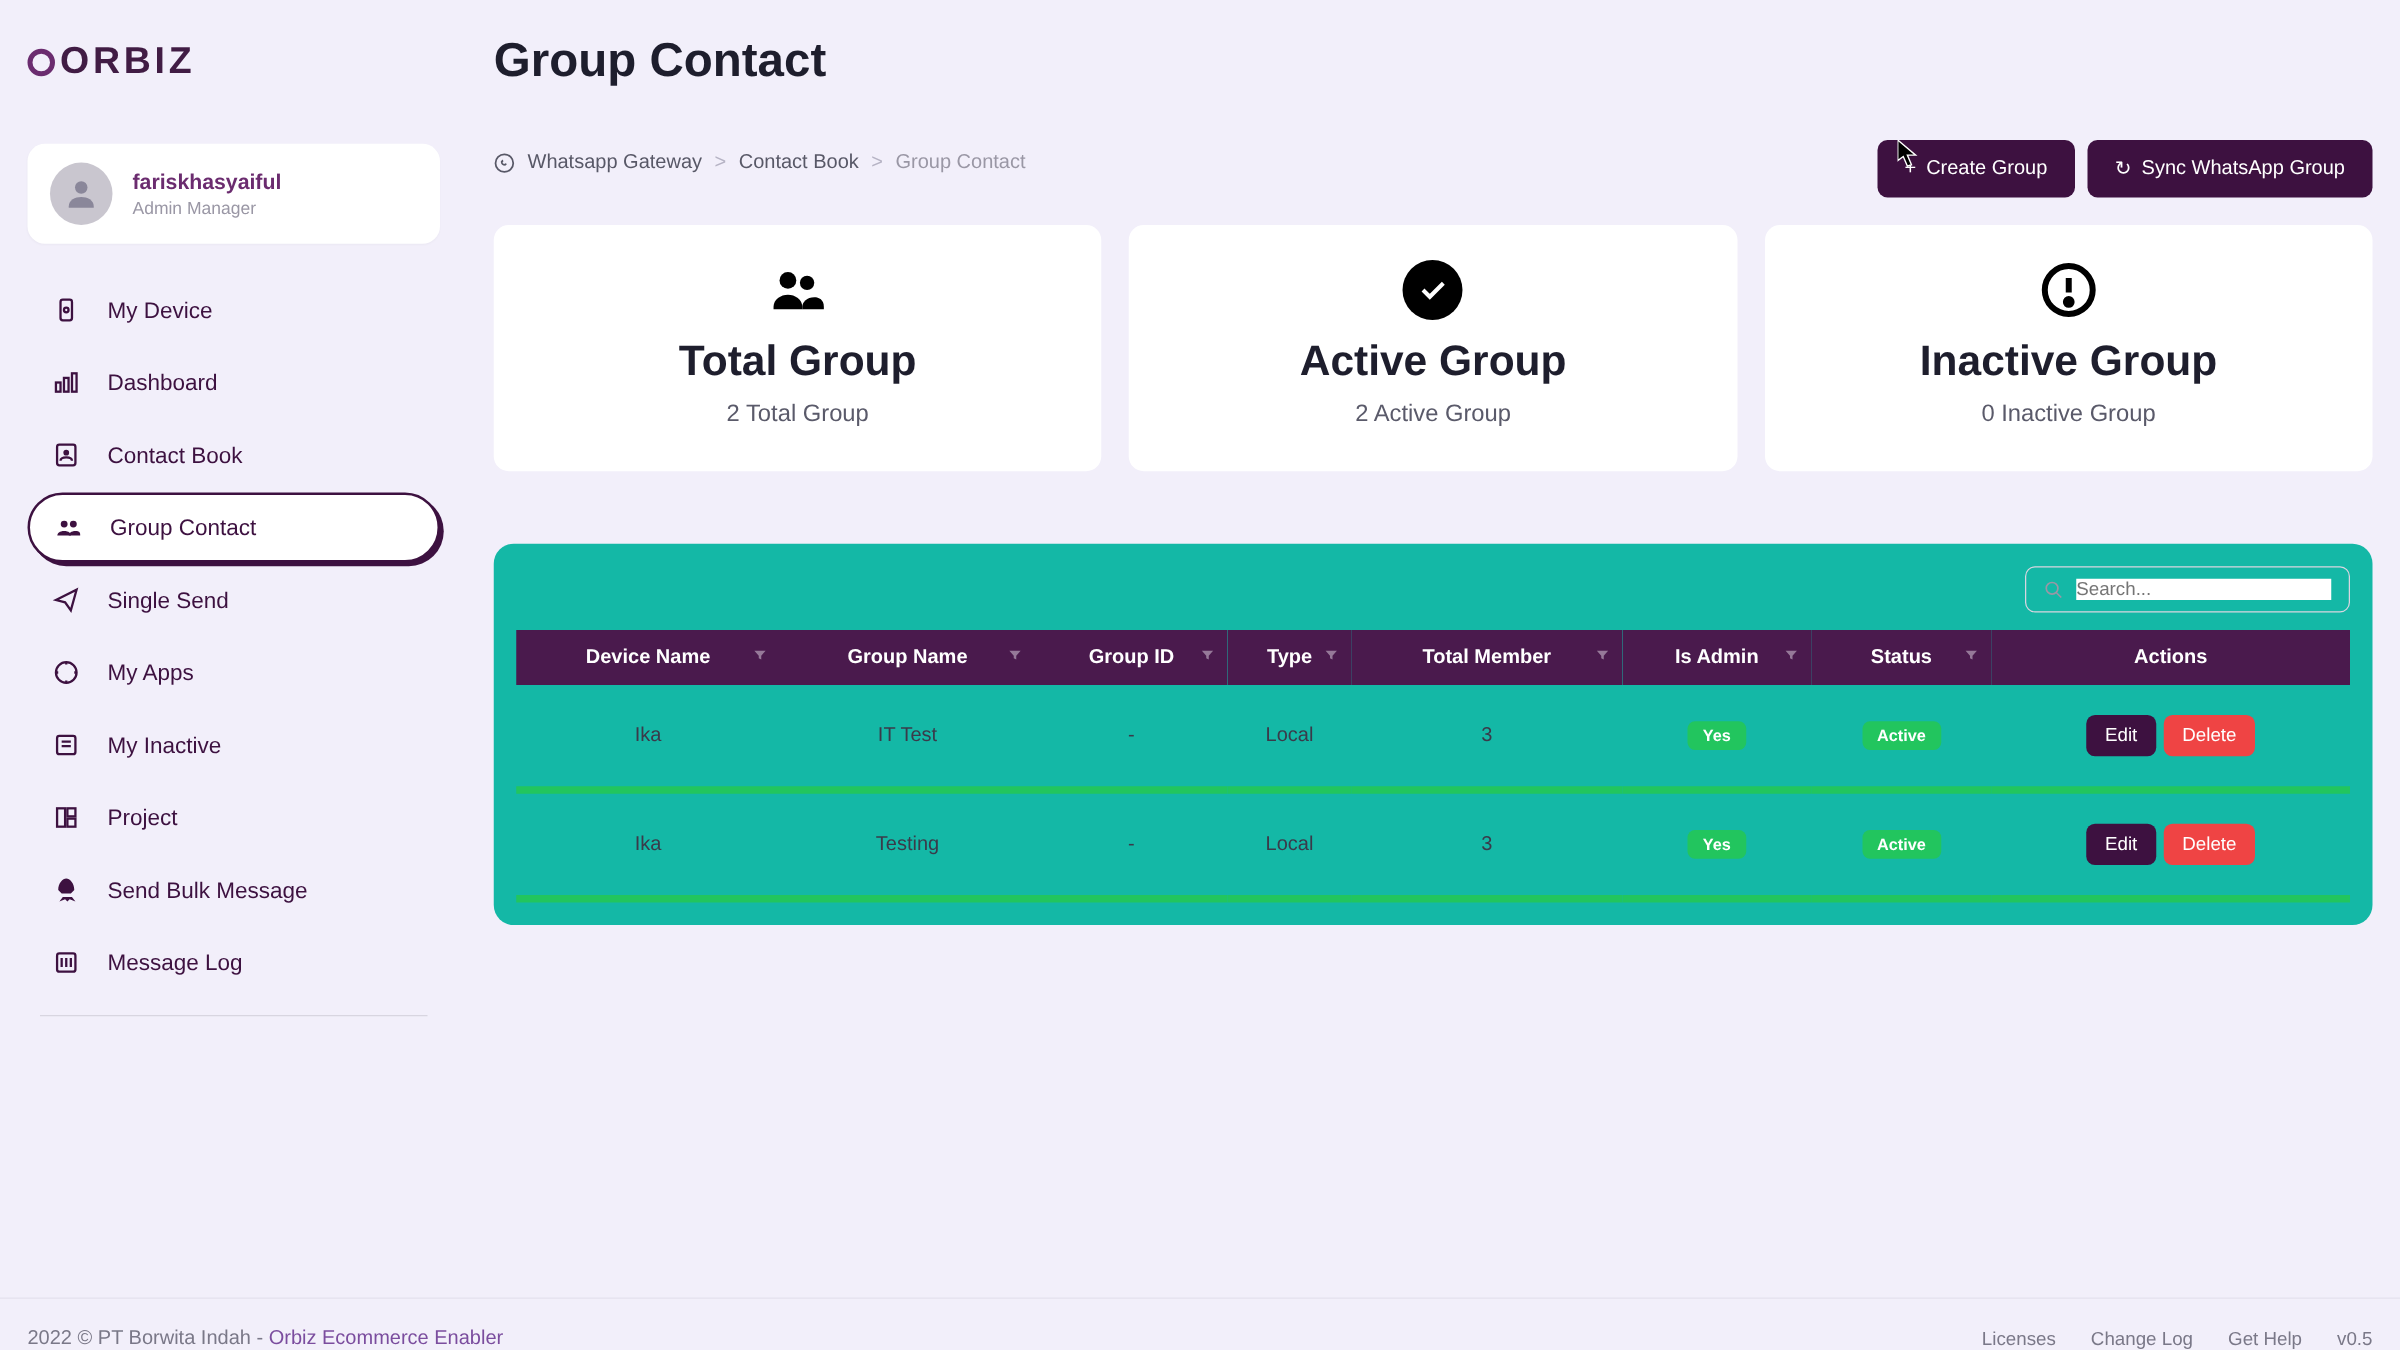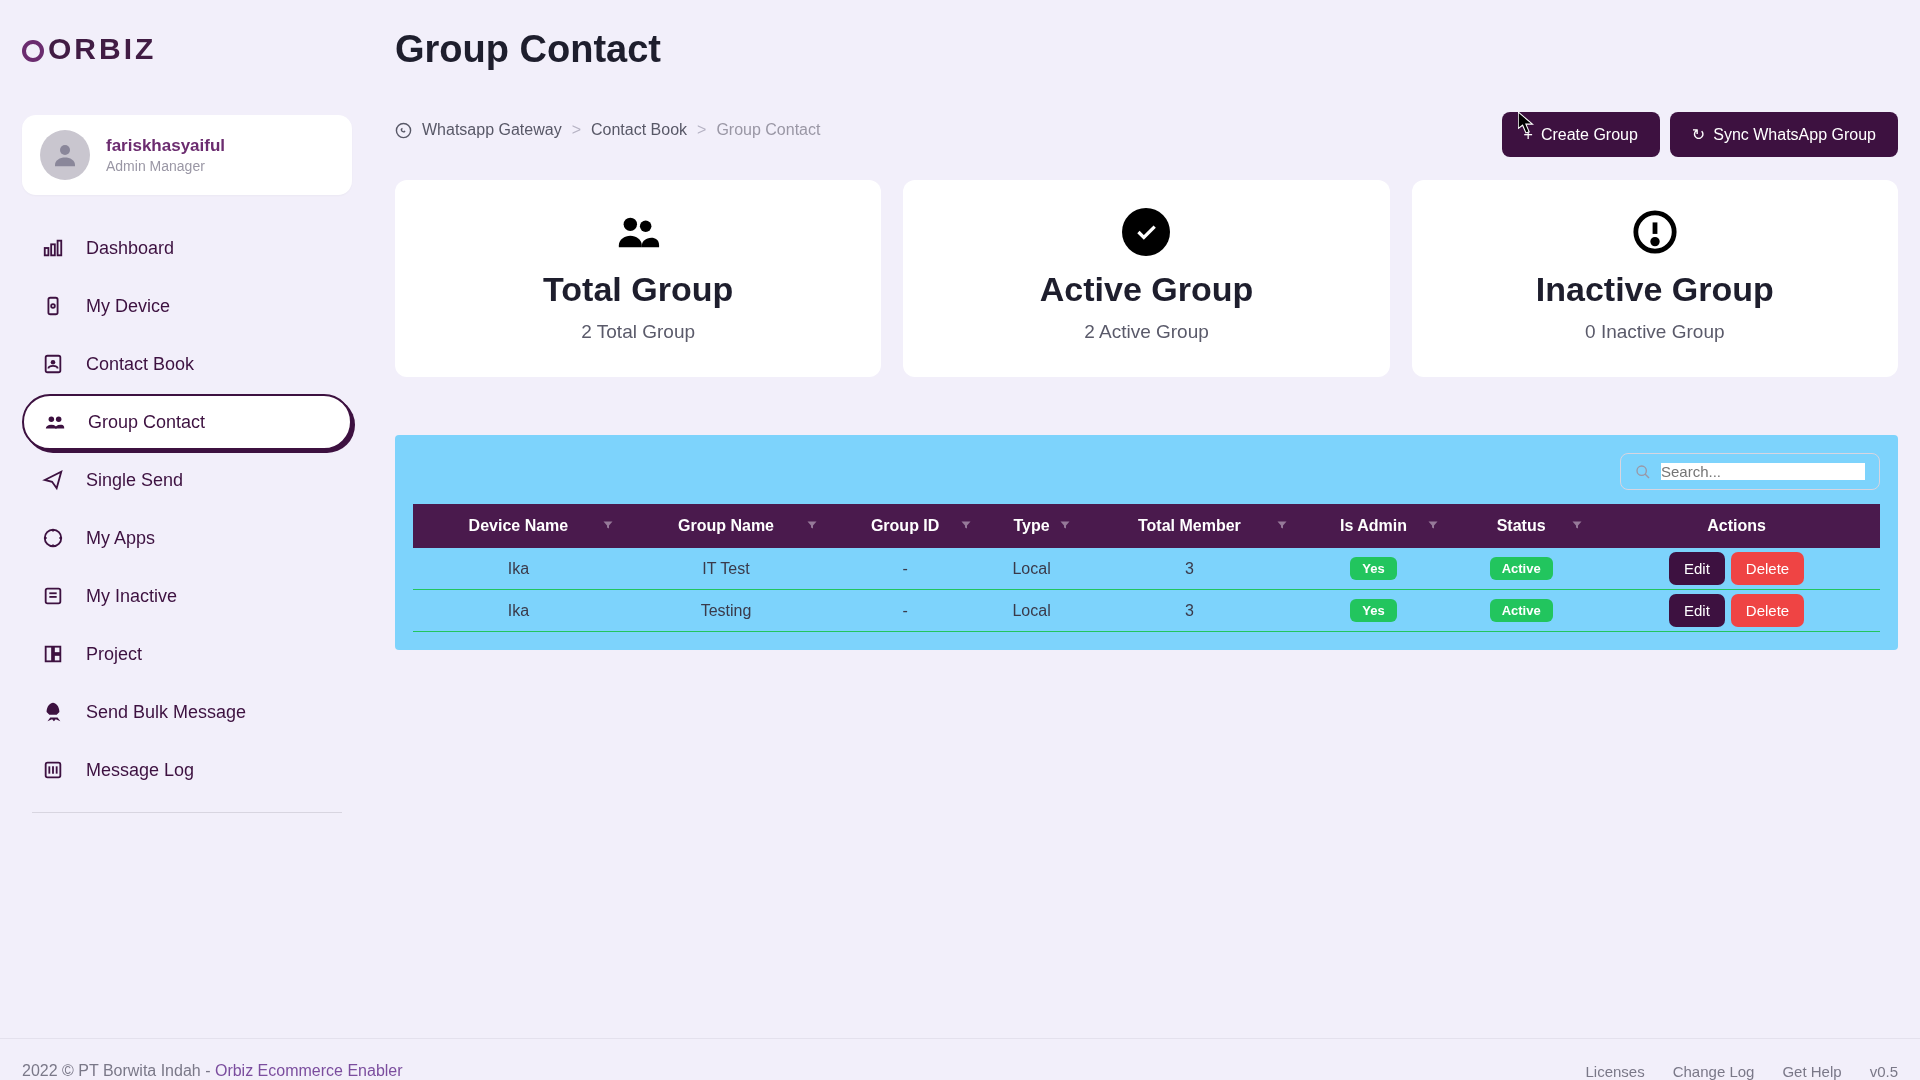--- a/index.html
+++ b/index.html
@@ -31,28 +31,28 @@
 .btn-row { position:absolute; top:112px; right:22px; display:flex; gap:10px; }
 .btn-primary { background:#3d1140; color:#fff; border:none; padding:13px 22px; border-radius:8px; font-size:16px; cursor:pointer; display:flex; align-items:center; gap:8px; }
 
 .cards { position:absolute; top:180px; left:395px; right:22px; display:flex; gap:22px; }
 .card { flex:1; background:#fff; border-radius:12px; padding:28px 0 34px; display:flex; flex-direction:column; align-items:center; }
 .card-icon { width:48px; height:48px; display:flex; align-items:center; justify-content:center; margin-bottom:14px; }
 .card-icon.circle { background:#000; border-radius:50%; color:#fff; }
 .card-title { font-size:34px; font-weight:700; color:#1e1e2d; margin-bottom:12px; }
 .card-sub { font-size:19px; color:#5a5a6a; font-weight:500; }
 
-.table-wrap { position:absolute; top:435px; left:395px; right:22px; background:#7dd3fc; border-radius:4px; padding:18px; }
+.table-wrap { position:absolute; top:435px; left:395px; right:22px; background:#14b8a6; border-radius:16px; padding:18px; }
 .search-box { float:right; width:260px; border:1px solid #d8d5e0; border-radius:8px; padding:9px 14px; display:flex; align-items:center; gap:10px; margin-bottom:14px; }
 .search-box input { border:none; outline:none; font-size:15px; flex:1; }
 table { width:100%; border-collapse:collapse; clear:both; }
 thead { background:#4a1a4d; color:#fff; }
 th { padding:13px 8px; font-size:16px; font-weight:600; position:relative; text-align:center; }
 th .filter-icon { position:absolute; right:10px; top:50%; transform:translateY(-50%); opacity:0.6; }
-td { padding:4px 8px; text-align:center; font-size:16px; color:#3a3a4a; border-bottom:1px solid #22c55e; }
+td { padding:24px 8px; text-align:center; font-size:16px; color:#3a3a4a; border-bottom:6px solid #22c55e; }
 .badge { display:inline-block; padding:4px 12px; border-radius:6px; font-size:13px; font-weight:600; color:#fff; }
 .badge.yes, .badge.active { background:#22c55e; }
 .action-btn { padding:8px 15px; border-radius:7px; color:#fff; font-size:15px; border:none; cursor:pointer; margin:0 3px; font-weight:400;}
 .action-btn.edit { background:#3d1140; }
 .action-btn.delete { background:#ef4444; }
 
 .footer { position:absolute; bottom:0; left:0; right:0; height:42px; display:flex; align-items:flex-end; padding:0 22px; font-size:16px; color:#7a7888; border-top:1px solid #e4e1ed; justify-content:space-between;}
 .footer a { color:#7b4d9e; text-decoration:none; }
 .footer-links { display:flex; gap:28px; font-size:15px; color:#7a7888;}
 
@@ -77,32 +77,32 @@
   <div>
     <div class="username">fariskhasyaiful</div>
     <div class="userrole">Admin Manager</div>
   </div>
 </div>
 
 <nav class="sidebar">
   <div id="sidebar-items">
       <div class="sidebar-item">
         <span class="sidebar-icon"><svg width="22" height="22" viewBox="0 0 24 24" fill="none" stroke="#3d1140" stroke-width="2">
+            <rect x="7" y="3" width="10" height="18" rx="2"></rect>
+            <circle cx="12" cy="12" r="2"></circle>
+          </svg></span>
+        <span class="sidebar-label">My Device</span>
+      </div>
+      <div class="sidebar-item">
+        <span class="sidebar-icon"><svg width="22" height="22" viewBox="0 0 24 24" fill="none" stroke="#3d1140" stroke-width="2">
             <rect x="3" y="12" width="4" height="8"></rect>
             <rect x="10" y="8" width="4" height="12"></rect>
             <rect x="17" y="4" width="4" height="16"></rect>
           </svg></span>
         <span class="sidebar-label">Dashboard</span>
-      </div>
-      <div class="sidebar-item">
-        <span class="sidebar-icon"><svg width="22" height="22" viewBox="0 0 24 24" fill="none" stroke="#3d1140" stroke-width="2">
-            <rect x="7" y="3" width="10" height="18" rx="2"></rect>
-            <circle cx="12" cy="12" r="2"></circle>
-          </svg></span>
-        <span class="sidebar-label">My Device</span>
       </div>
       <div class="sidebar-item">
         <span class="sidebar-icon"><svg width="22" height="22" viewBox="0 0 24 24" fill="#3d1140">
             <rect x="4" y="3" width="16" height="18" rx="2" fill="none" stroke="#3d1140" stroke-width="2"></rect>
             <circle cx="12" cy="10" r="2.5"></circle>
             <path d="M7 17c0-2 2-3 5-3s5 1 5 3" fill="none" stroke="#3d1140" stroke-width="2"></path>
           </svg></span>
         <span class="sidebar-label">Contact Book</span>
       </div>
       <div class="sidebar-item active">

